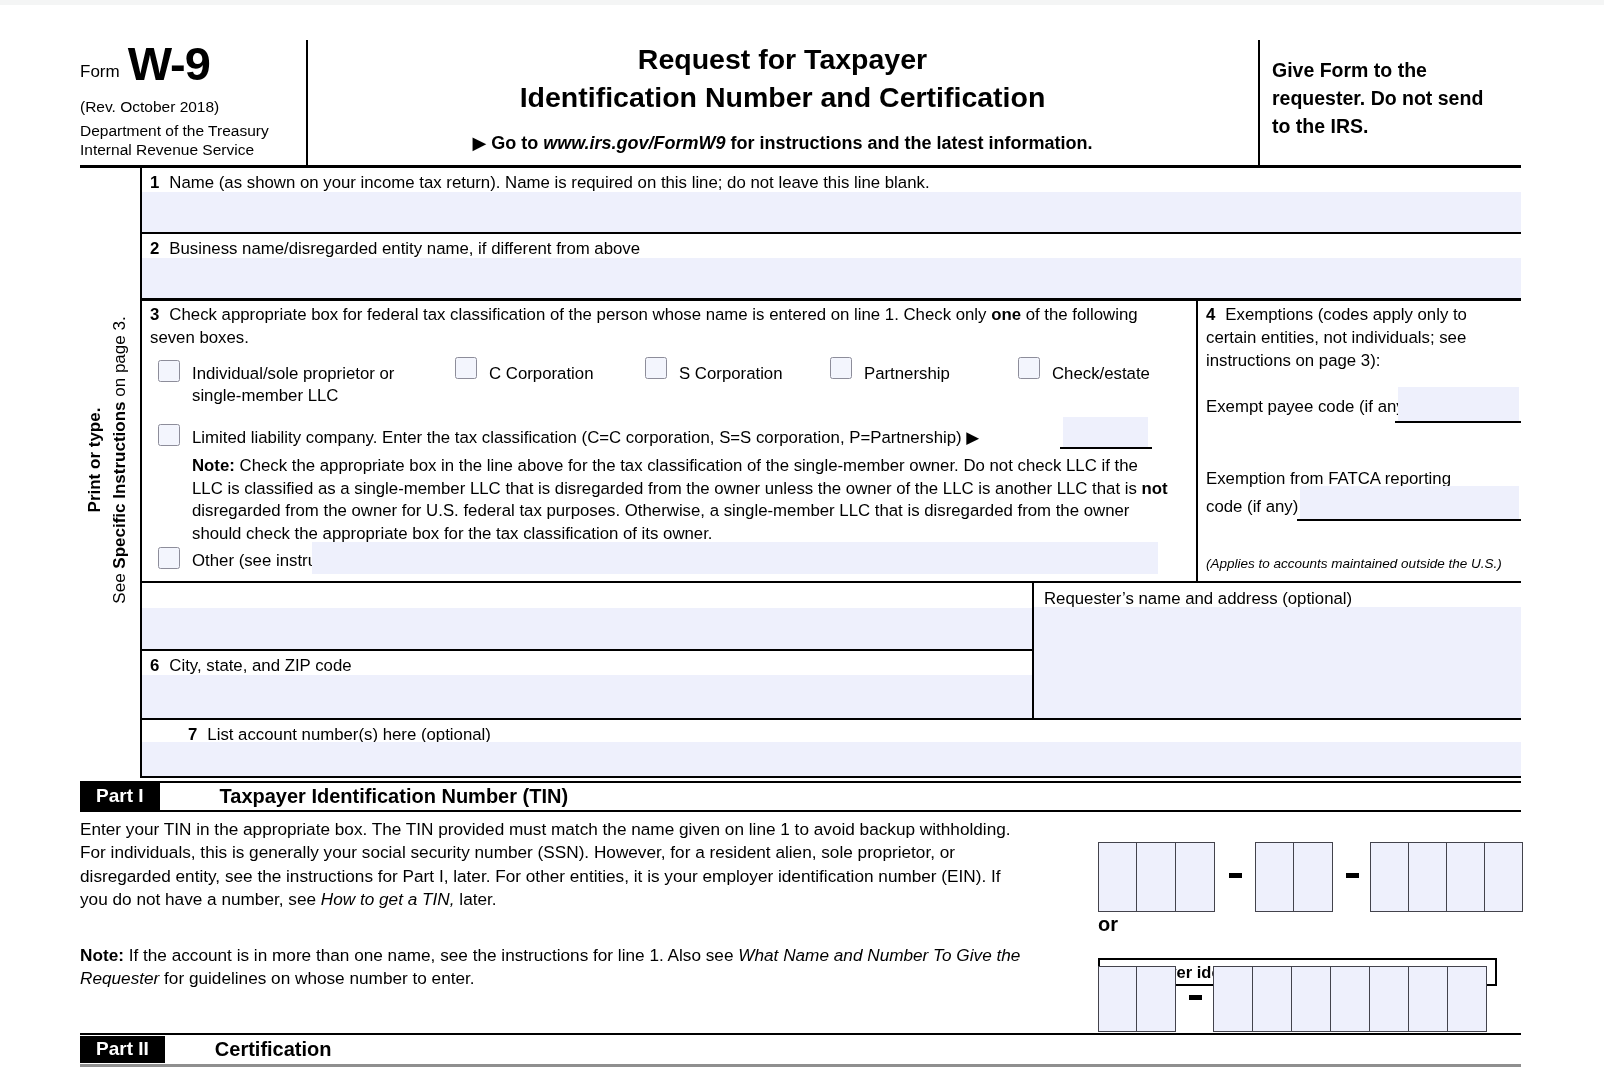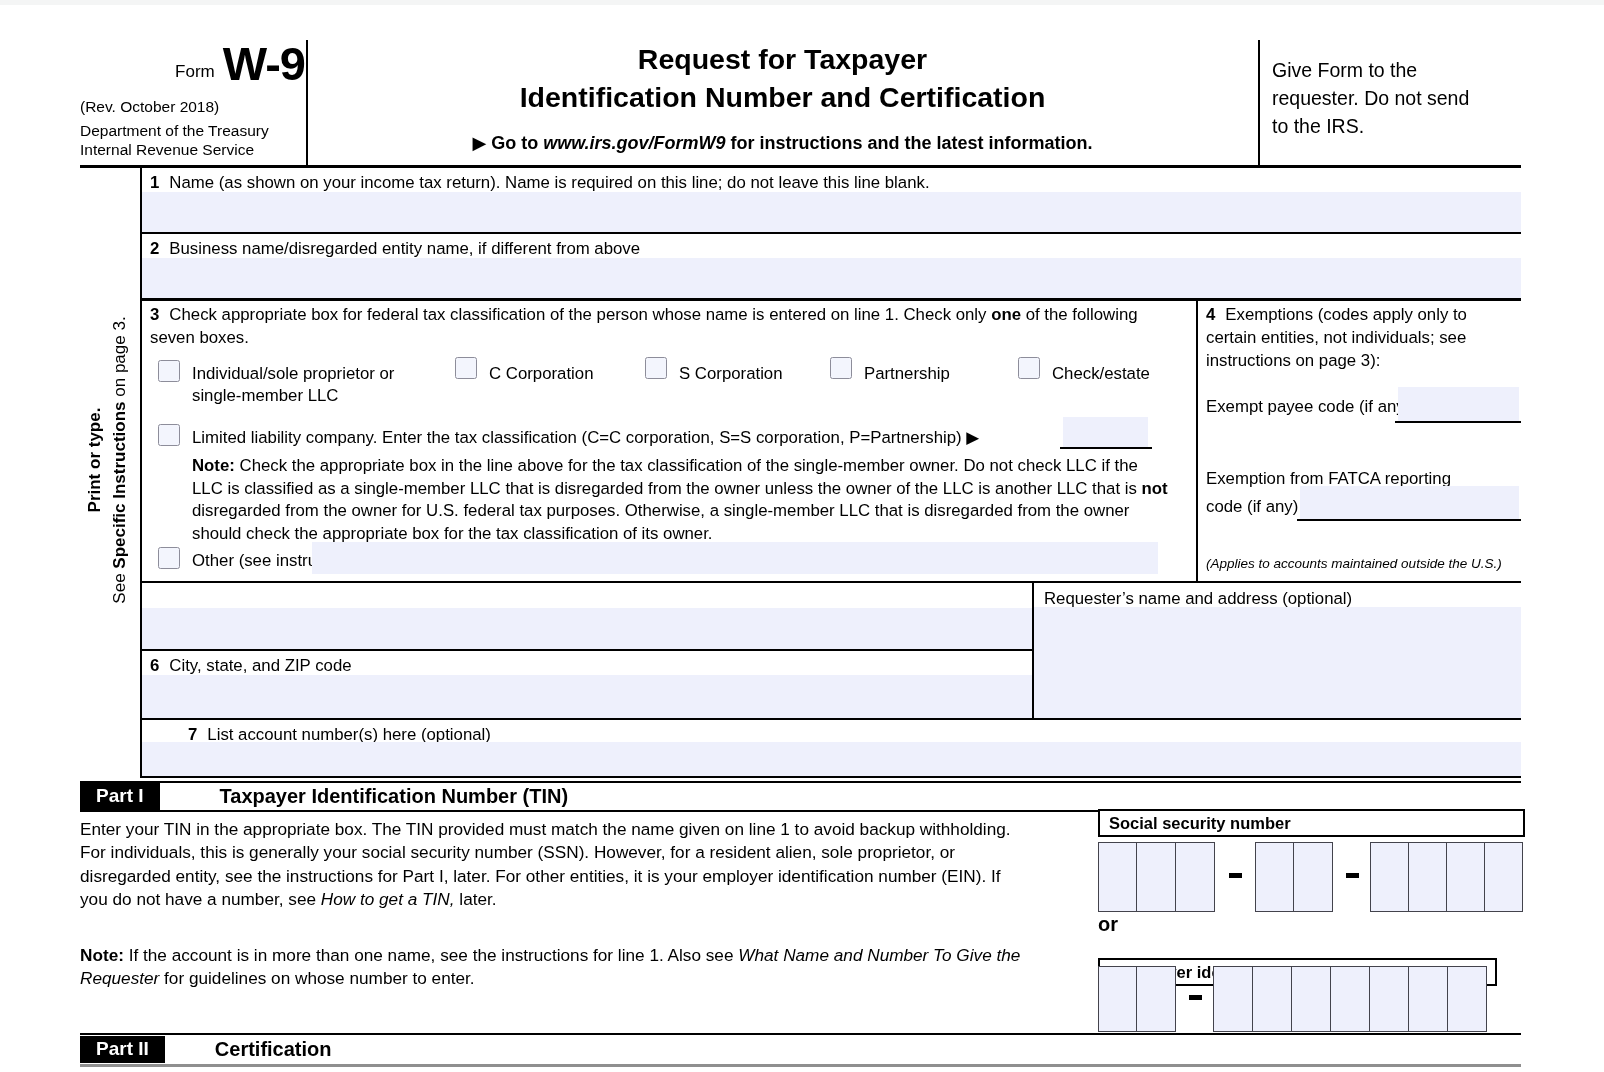--- a/index.html
+++ b/index.html
@@ -20,31 +20,31 @@
   .cell:first-child{margin-left:0;}
   .dash{position:absolute;width:13px;height:5px;background:#000;}
   .boxlabel{position:absolute;border:2px solid #000;background:#fff;font-weight:bold;
             font-size:16.5px;line-height:22px;padding:1px 0 1px 9px;}
   .partbar{position:absolute;left:80px;width:1441px;background:#fff;border-top:2.5px solid #000;
            border-bottom:2px solid #000;display:flex;align-items:center;}
   .partbox{background:#000;color:#fff;font-weight:bold;font-size:19px;padding:2px 16px 3px 16px;
            display:flex;align-items:center;}
   .parttitle{font-weight:bold;font-size:20px;display:flex;align-items:center;padding-left:60px;}
   .hdr-left{position:absolute;left:80px;top:42px;width:225px;}
-  .formword{display:flex;align-items:flex-end;justify-content:flex-end;}
+  .formword{display:flex;align-items:flex-end;}
   .formword .small{font-size:17px;margin:0 8px 5px 0;}
   .formword .big{font-size:47px;font-weight:bold;letter-spacing:-1px;line-height:0.95;}
   .revline{font-size:15.5px;margin-top:10px;line-height:19px;}
   .deptline{font-size:15.5px;margin-top:5px;line-height:19px;}
   .svcline{font-size:15.5px;line-height:19px;}
   .hdr-center{position:absolute;left:307px;top:40px;width:951px;text-align:center;}
   .hdr-title{font-size:28.5px;font-weight:bold;line-height:38px;}
   .hdr-goto{font-size:18px;font-weight:bold;margin-top:16px;}
   .hdr-right{position:absolute;left:1272px;top:56px;width:218px;font-size:19.5px;
-             font-weight:normal;line-height:28px;}
+             font-weight:bold;line-height:28px;}
   .sidebar{position:absolute;left:80px;top:168px;width:60px;height:600px;}
   .sidebar-inner{position:absolute;left:-185px;top:264px;width:430px;height:56px;
                  transform:rotate(-90deg);text-align:center;font-size:17px;line-height:25px;}
   .ital{font-style:italic;}
   .bold{font-weight:bold;}
   .applies{position:absolute;font-size:13.5px;font-style:italic;white-space:nowrap;}
   .p1text{position:absolute;left:80px;width:952px;font-size:17.2px;line-height:23.4px;}
   .orlbl{position:absolute;font-size:20px;font-weight:bold;}
   .underline{position:absolute;background:#000;height:2px;}
 </style>
@@ -181,21 +181,20 @@
     <div class="parttitle">Taxpayer Identification Number (TIN)</div>
   </div>
 
   <div class="p1text" style="top:818px;">
     <span>Enter your TIN in the appropriate box. The TIN provided must match the name given on line 1 to avoid backup withholding. For individuals, this is generally your social security number (SSN). However, for a resident alien, sole proprietor, or disregarded entity, see the instructions for Part I, later. For other entities, it is your employer identification number (EIN). If you do not have a number, see </span><span class="ital">How to get a TIN,</span><span> later.</span>
   </div>
   <div class="p1text" style="top:944px;">
     <span class="bold">Note:</span><span> If the account is in more than one name, see the instructions for line 1. Also see </span><span class="ital">What Name and Number To Give the Requester</span><span> for guidelines on whose number to enter.</span>
   </div>
 
-  <div class="boxlabel" style="left:1098px;top:809px;width:414px;">Social security number</div>
   <div class="cellgroup" style="left:1098px;top:842px;width:117px;height:70px;">
     <div class="cell"></div>
     <div class="cell"></div>
     <div class="cell"></div>
   </div>
   <div class="dash" style="left:1229px;top:873px;"></div>
   <div class="cellgroup" style="left:1255px;top:842px;width:78px;height:70px;">
     <div class="cell"></div>
     <div class="cell"></div>
   </div>

